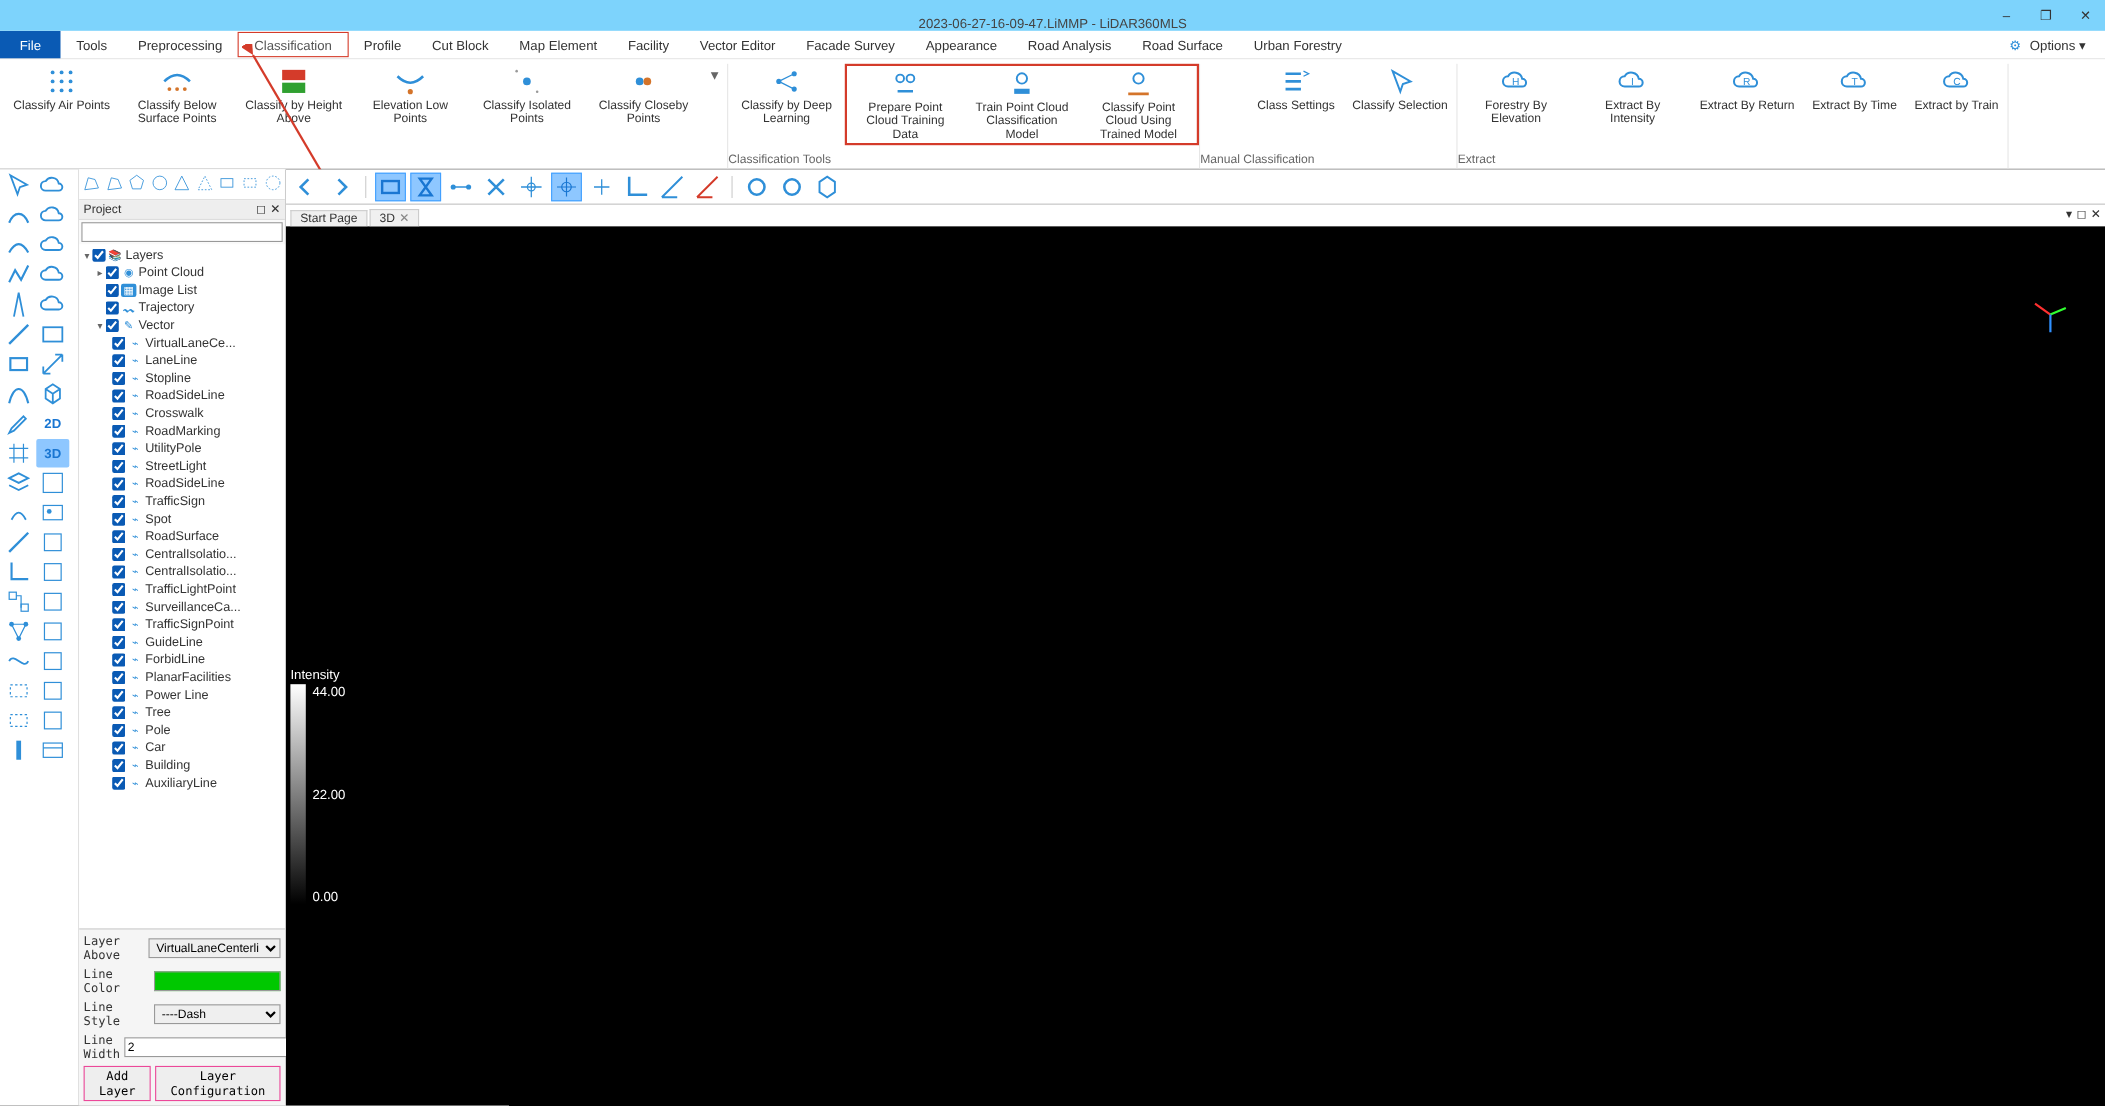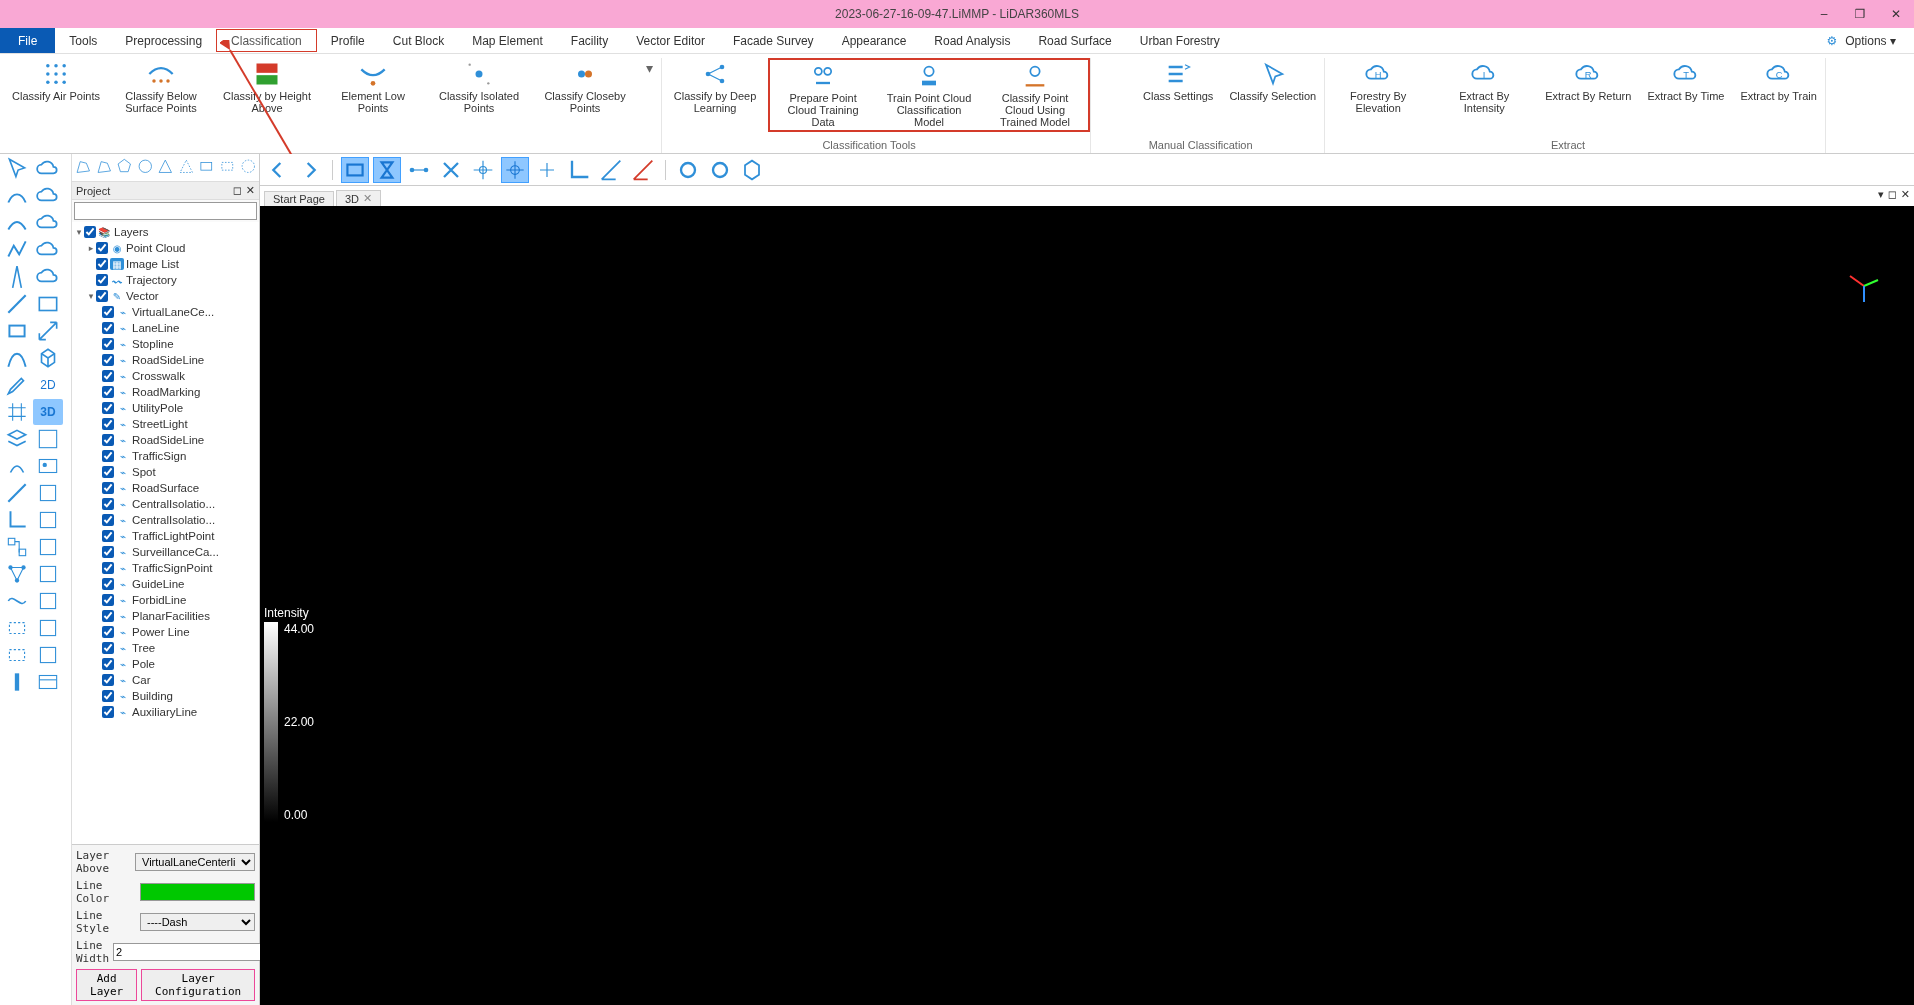--- a/index.html
+++ b/index.html
@@ -1,35 +1,35 @@
 <!DOCTYPE html>
 <html><head>
 <meta charset="utf-8">
 <style>
 * { box-sizing: border-box; margin: 0; padding: 0; font-family: "Segoe UI", Tahoma, sans-serif; }
 html, body { width: 1914px; height: 1005px; background: #fff; overflow: hidden; font-size: 12px; color: #333; }
 
-.titlebar { height: 28px; display: flex; align-items: center; justify-content: center; background: #f9a8d4; position: relative; font-size: 12px; color: #444;}
+.titlebar { height: 28px; display: flex; align-items: flex-end; justify-content: center; background: #7dd3fc; position: relative; font-size: 12px; color: #444;}
 .titlebar .win-controls { position: absolute; right: 0; top: 0; display: flex; }
 .titlebar .win-controls div { width: 36px; height: 28px; display: flex; align-items: center; justify-content: center; font-size: 12px; color: #333; cursor: pointer;}
 
 .menubar { height: 26px; display: flex; align-items: stretch; background: #fff; border-bottom: 1px solid #e0e0e0; padding-left: 0; font-size: 12px;}
 .menubar .mitem { padding: 0 14px; display: flex; align-items: center; cursor: pointer; }
 .menubar .mitem.file { background: #0a5ab4; color: #fff; padding:0 18px;}
 .menubar .mitem.active { border: 1.5px solid #d43b2a; color: #555; margin:1px 0;}
 .menubar .spacer { flex: 1; }
 .menubar .right { display:flex; align-items:center; gap:8px; padding-right:18px; }
 
 .ribbon { display: flex; border-bottom: 1px solid #ccc; background:#fff; padding:4px 0 0 4px; height:100px; position:relative;}
 .ribbon-group { display:flex; flex-direction:column; align-items:center; border-right:1px solid #e6e6e6; position:relative; padding-bottom:2px;}
 .ribbon-group .buttons { display:flex; }
 .ribbon-btn { display:flex; flex-direction:column; align-items:center; justify-content:flex-start; padding:2px 8px; font-size:11px; text-align:center; cursor:pointer; min-width:60px;}
 .ribbon-btn .ico { width:28px; height:28px; display:flex; align-items:center; justify-content:center; margin-bottom:2px;}
 .ribbon-btn .lbl { line-height:12px; max-width:90px;}
-.ribbon-group .group-label { position:absolute; bottom:0; left:0; right:14px; text-align:center; font-size:11px; color:#666; padding:2px 0;}
+.ribbon-group .group-label { position:absolute; bottom:0; left:0; right:14px; text-align:left; font-size:11px; color:#666; padding:2px 0;}
 .red-box { border:2px solid #d43b2a; }
 
 .workspace { display:flex; height:calc(1005px - 28px - 26px - 100px); position:relative;}
 
 .left-tools { width:72px; display:flex; flex-direction:row; flex-wrap:wrap; align-content:flex-start; border-right:1px solid #ddd; padding:2px; gap:1px;}
 .left-tools .tbtn { width:30px; height:26px; display:flex; align-items:center; justify-content:center; cursor:pointer; border-radius:2px;}
 .left-tools .tbtn.sel { background:#8ec7ff;}
 
 .project-panel { width:188px; display:flex; flex-direction:column; border-right:1px solid #ccc; background:#fafafa;}
 .panel-hdr { height:18px; display:flex; align-items:center; justify-content:space-between; font-size:11px; padding:0 4px; background:#eee; border-bottom:1px solid #ddd;}
@@ -147,21 +147,21 @@
           </div>
           <div class="lbl">Classify by Height Above</div>
         </div>
       <div class="ribbon-btn">
           <div class="ico">
             <svg viewBox="0 0 24 24">
               <path d="M2 8 Q12 18 22 8" fill="none" stroke="#2f8fd8" stroke-width="2"></path>
               <circle cx="12" cy="20" r="2" fill="#d4742a"></circle>
             </svg>
           </div>
-          <div class="lbl">Element Low Points</div>
+          <div class="lbl">Elevation Low Points</div>
         </div>
       <div class="ribbon-btn">
           <div class="ico">
             <svg viewBox="0 0 24 24">
               <circle cx="12" cy="12" r="3" fill="#2f8fd8"></circle>
               <circle cx="4" cy="4" r="1" fill="#999"></circle>
               <circle cx="20" cy="20" r="1" fill="#999"></circle>
             </svg>
           </div>
           <div class="lbl">Classify Isolated Points</div>
@@ -394,21 +394,21 @@
     <div class="tbtn">
         <svg class="icon" viewBox="0 0 24 24">
           <path d="M6 8l6-4 6 4v8l-6 4-6-4z M6 8l6 4 6-4 M12 12v8" fill="none" stroke="#2f8fd8" stroke-width="1.5"></path>
         </svg>
       </div>
     <div class="tbtn">
         <svg class="icon" viewBox="0 0 24 24">
           <path d="M4 20l4-2 10-10-2-2L6 16z" fill="none" stroke="#2f8fd8" stroke-width="1.5"></path>
         </svg>
       </div>
-    <div class="tbtn blue" style="font-weight:normal;color:#1976d2;">2D</div>
+    <div class="tbtn blue" style="font-weight:bold;color:#1976d2;">2D</div>
     <div class="tbtn">
         <svg class="icon" viewBox="0 0 24 24">
           <path d="M4 8h16M4 16h16M8 4v16M16 4v16" stroke="#2f8fd8"></path>
         </svg>
       </div>
     <div class="tbtn sel blue" style="font-weight:bold;">3D</div>
     <div class="tbtn">
         <svg class="icon" viewBox="0 0 24 24">
           <path d="M4 8l8-4 8 4-8 4z M4 14l8 4 8-4" fill="none" stroke="#2f8fd8" stroke-width="1.5"></path>
         </svg>

